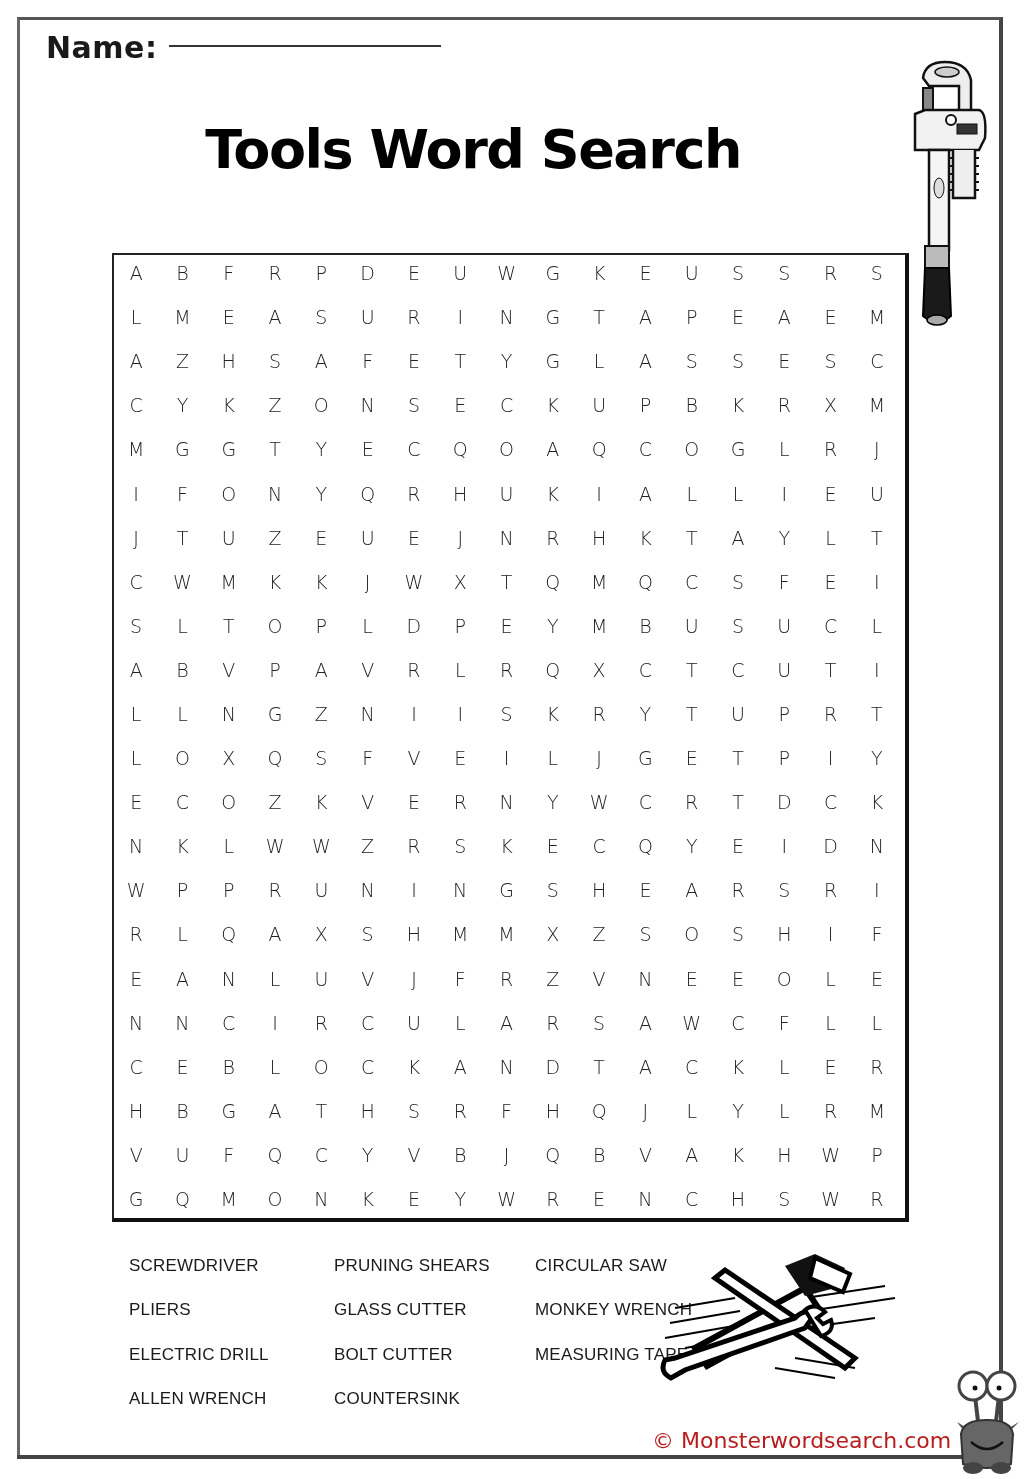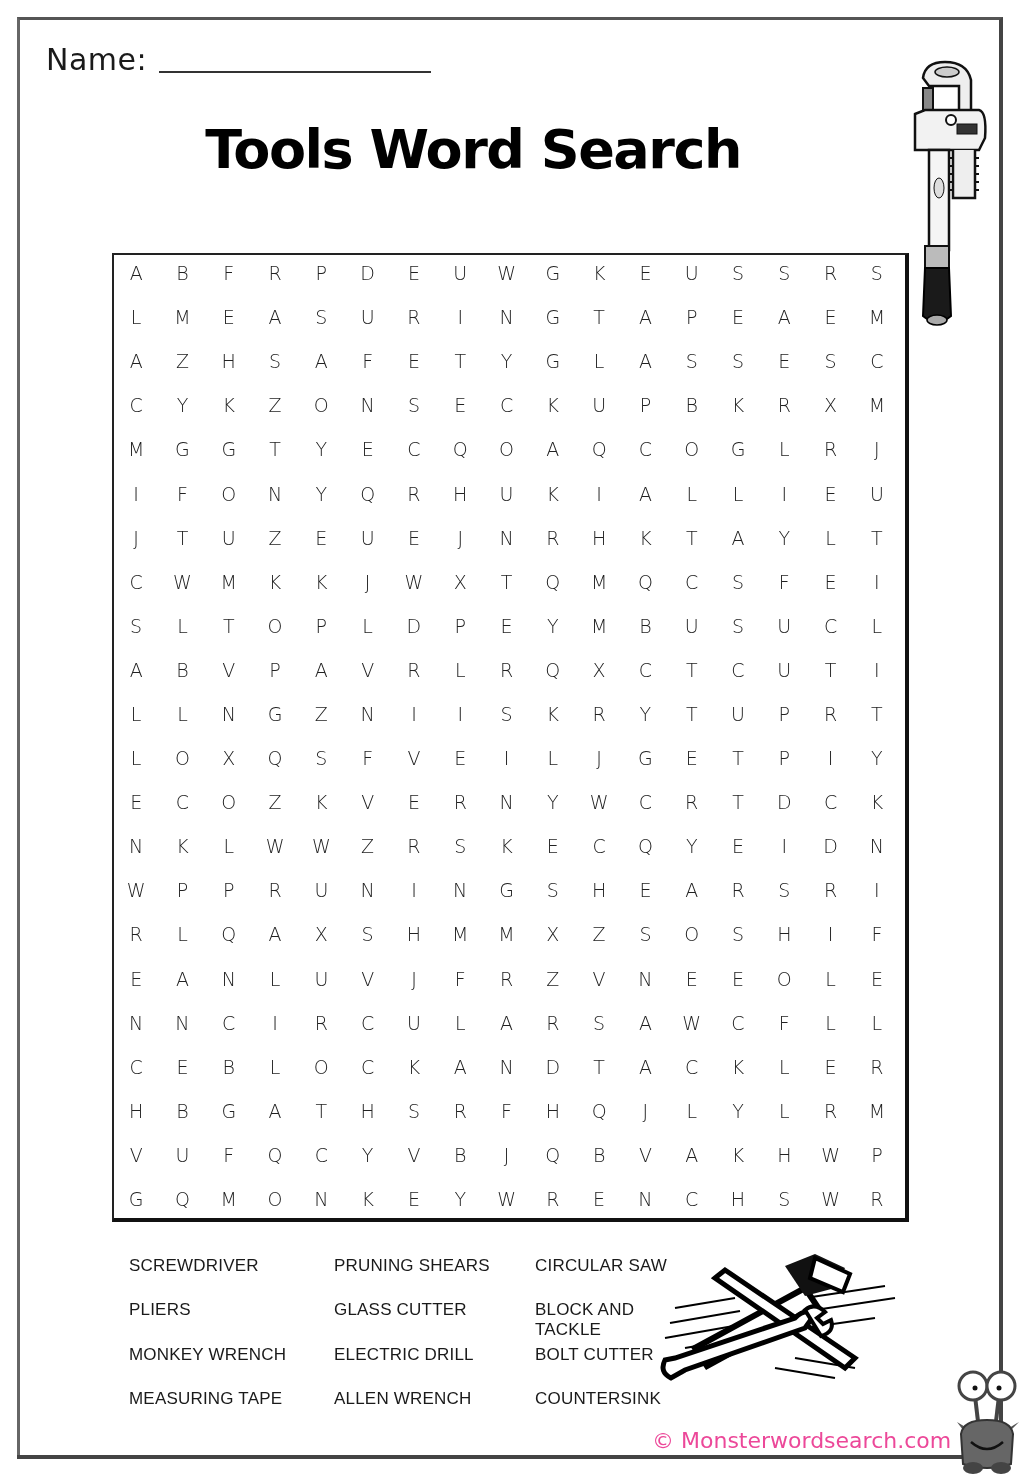--- a/index.html
+++ b/index.html
@@ -1,28 +1,28 @@
 <!DOCTYPE html>
 <html><head>
 <meta charset="utf-8">
 <style>
   html, body { margin: 0; padding: 0; background: #ffffff; }
   body { width: 1024px; height: 1479px; position: relative; overflow: hidden; font-family: "DejaVu Sans", sans-serif; color: #111; }
   .page-border { position: absolute; left: 17px; top: 17px; width: 986px; height: 1438px; border-top: 3px solid #555; border-right: 4px solid #444; border-left: 3px solid #666; border-bottom: none; box-sizing: border-box; }
   .bottom-line { position: absolute; left: 17px; top: 1455px; width: 945px; height: 4px; background: #444; }
-  .name-row { position: absolute; left: 46px; top: 42px; display: flex; align-items: flex-end; }
+  .name-row { position: absolute; left: 46px; top: 30px; display: flex; align-items: center; font-weight: bold; }
   .name-label { font-family: "DejaVu Sans", sans-serif; font-size: 30px; color: #1a1a1a; letter-spacing: 0.5px; }
   .name-line { width: 272px; height: 2px; background: #333; margin-left: 12px; margin-bottom: 4px; }
   .title { position: absolute; left: 0; width: 946px; top: 118px; text-align: center; font-family: "DejaVu Sans", sans-serif; font-weight: bold; font-size: 54px; letter-spacing: -1.5px; color: #000; }
   .grid-box { position: absolute; left: 112px; top: 253px; width: 797px; height: 969px; border: 2px solid #222; border-right: 4px solid #111; border-bottom: 4px solid #111; box-sizing: border-box; background: #fff; }
   .grid { position: absolute; left: 113px; top: 251px; display: grid; grid-template-columns: repeat(17, 46.3px); grid-auto-rows: 44.1px; }
   .cell { display: flex; align-items: center; justify-content: center; font-family: "DejaVu Sans", sans-serif; font-size: 19px; color: #222; font-weight: 300; }
   .words { position: absolute; left: 90px; top: 1256px; display: grid; grid-template-columns: 205px 201px 200px; grid-auto-rows: 44.3px; }
   .word { font-family: "Liberation Sans", sans-serif; font-size: 17px; color: #1a1a1a; letter-spacing: 0.2px; margin-left: 39px; }
-  .footer-copy { position: absolute; left: 652px; top: 1428px; font-family: "DejaVu Sans", sans-serif; font-size: 22px; color: #ec4899; }
+  .footer-copy { position: absolute; left: 652px; top: 1428px; font-family: "DejaVu Sans", sans-serif; font-size: 22px; color: #b91c1c; }
   .footer-level { position: absolute; left: 882px; top: 1490px; font-family: "DejaVu Sans", sans-serif; font-size: 13px; color: #444; }
   .wrench-illus { position: absolute; left: 905px; top: 58px; }
   .tools-illus { position: absolute; left: 655px; top: 1248px; }
   .monster { position: absolute; left: 955px; top: 1368px; }
 </style>
 </head>
 <body>
 
 <div class="page-border"></div>
 <div class="bottom-line"></div>
@@ -429,21 +429,20 @@
     <span class="cell">W</span>
     <span class="cell">R</span>
   </div>
 
 <div class="words">
   <span class="word">SCREWDRIVER</span>
   <span class="word">PRUNING SHEARS</span>
   <span class="word">CIRCULAR SAW</span>
   <span class="word">PLIERS</span>
   <span class="word">GLASS CUTTER</span>
-  <span class="word">BLOCK AND TACKLE</span>
   <span class="word">MONKEY WRENCH</span>
   <span class="word">ELECTRIC DRILL</span>
   <span class="word">BOLT CUTTER</span>
   <span class="word">MEASURING TAPE</span>
   <span class="word">ALLEN WRENCH</span>
   <span class="word">COUNTERSINK</span>
 </div>
 
 <div class="tools-illus">
   <svg width="250" height="140" viewBox="0 0 250 140">

